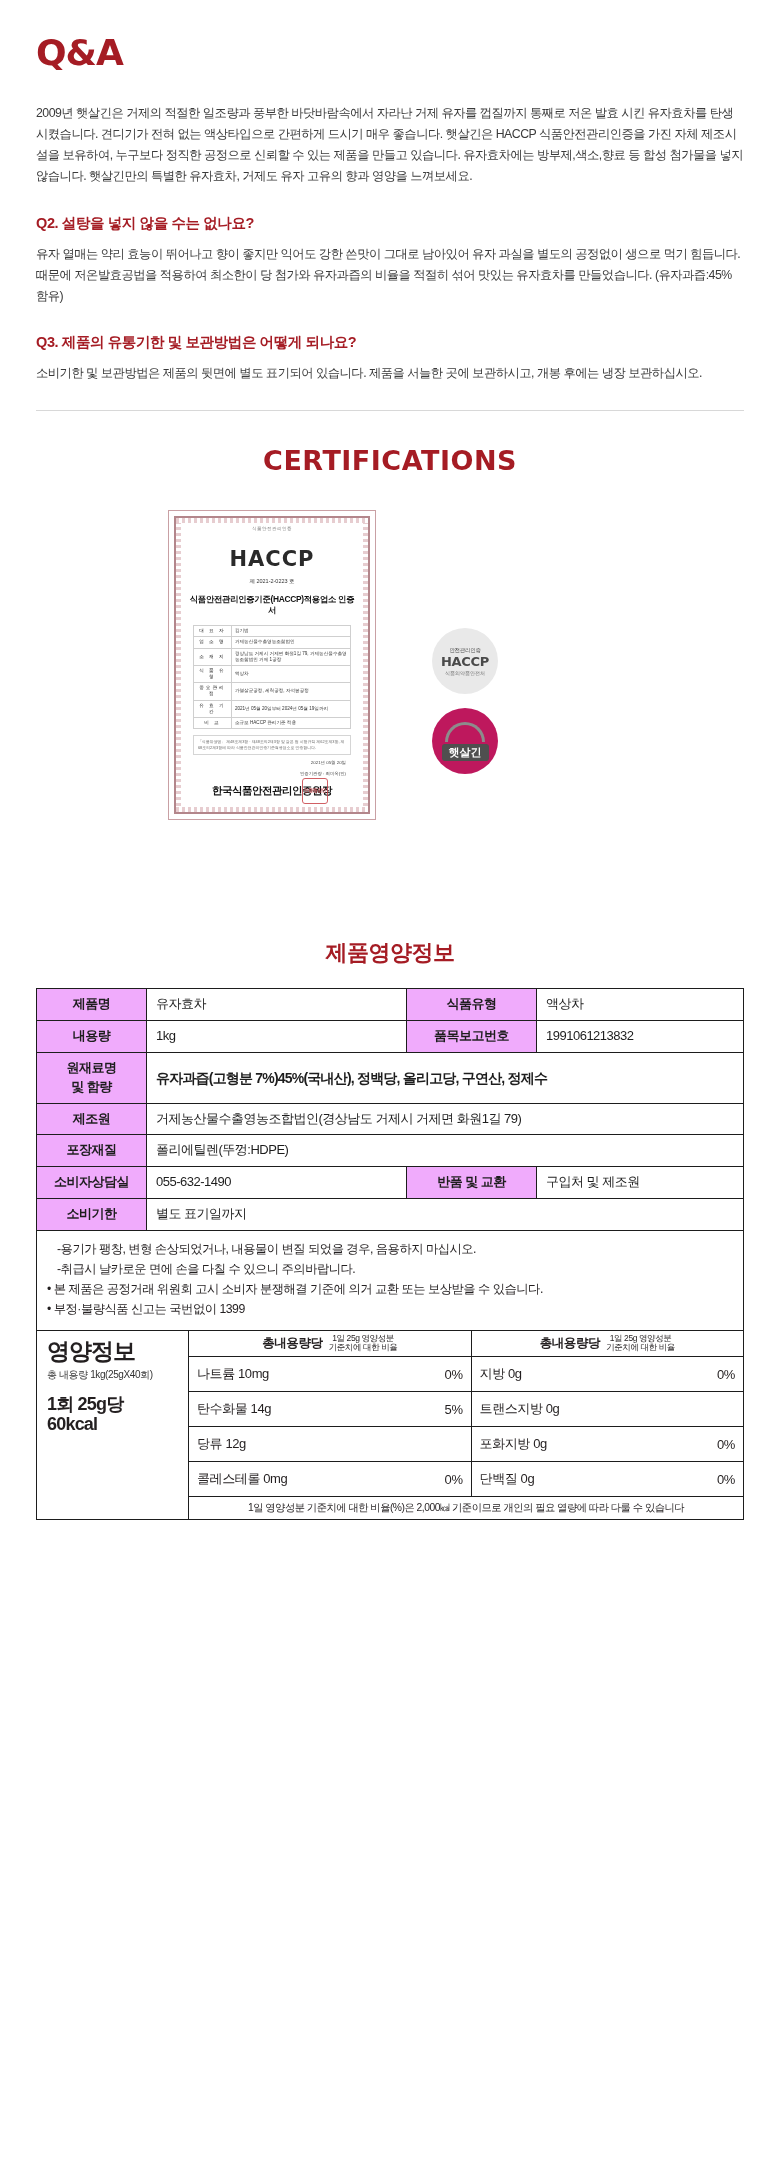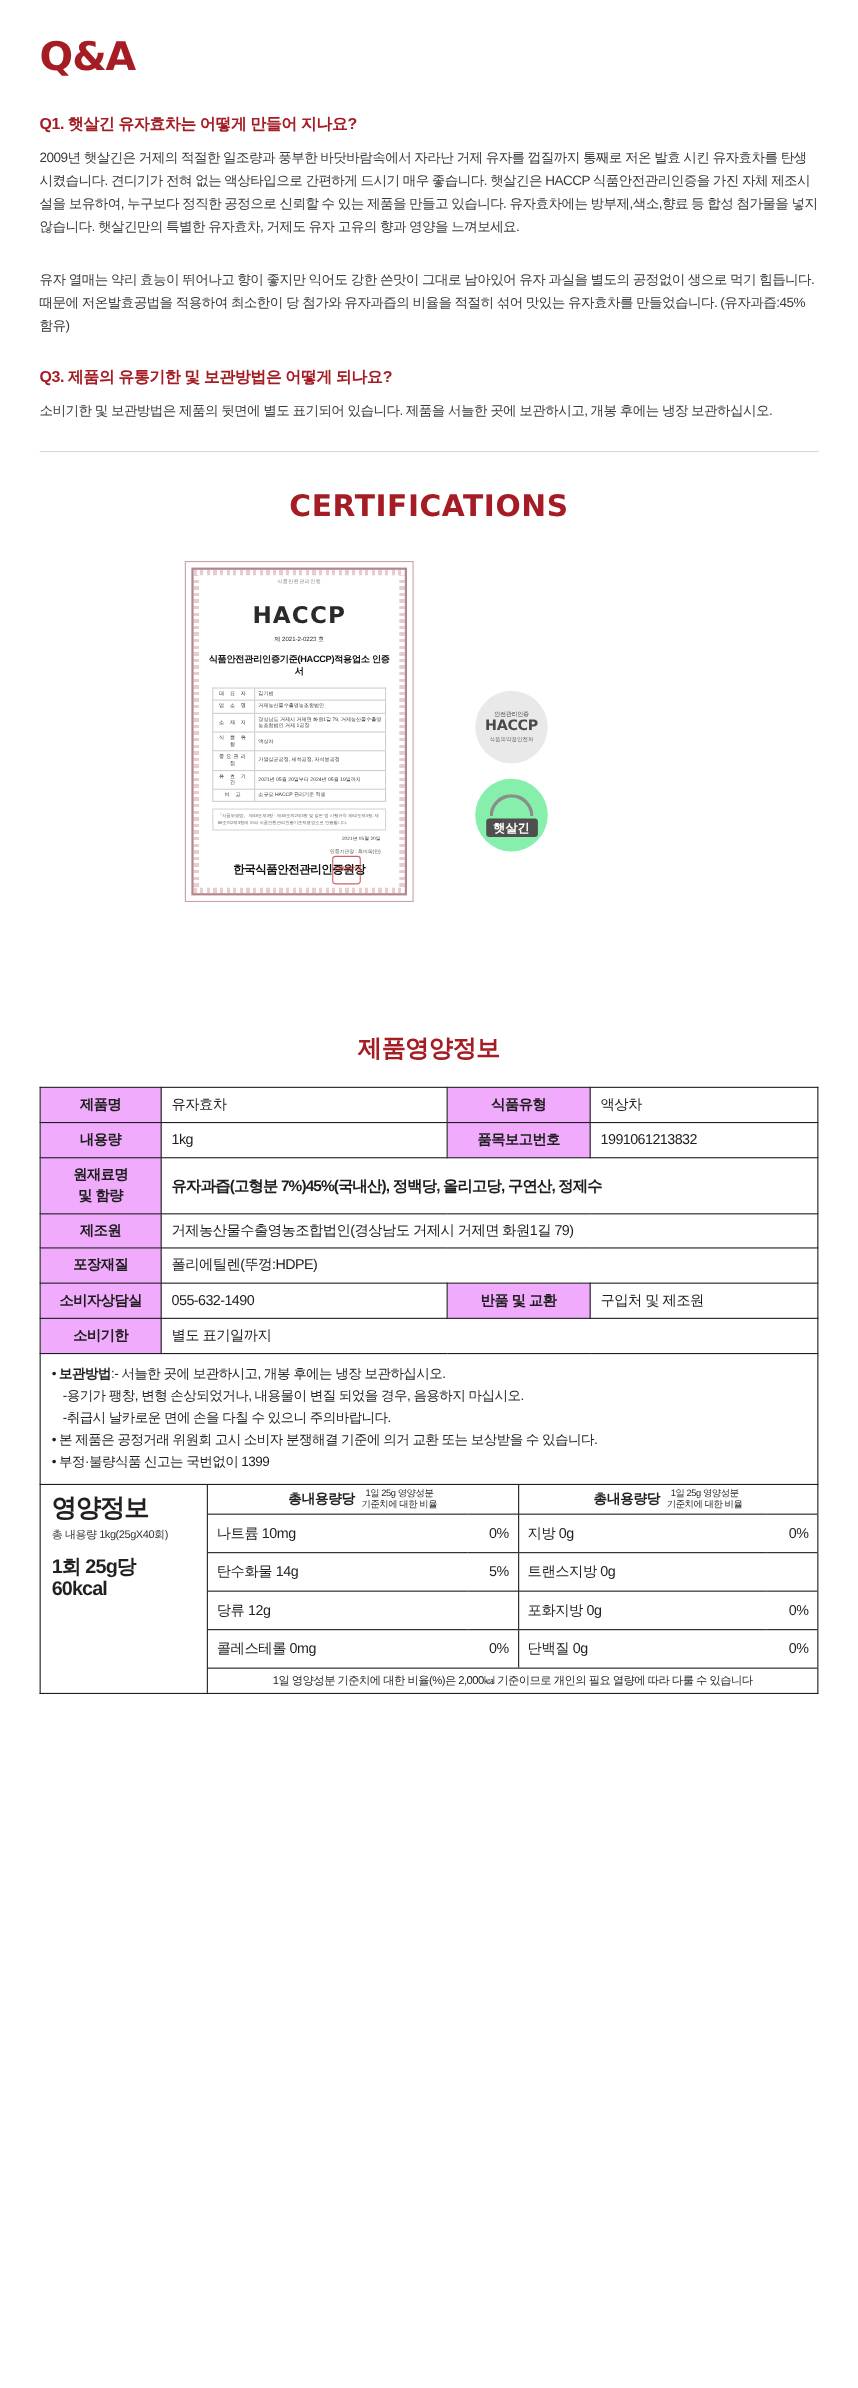--- a/index.html
+++ b/index.html
@@ -191,21 +191,21 @@
     color: #4a4a4a;
   }
   .badge-top { font-size: 5.5px; letter-spacing: -0.3px; }
   .badge-main {
     font-size: 13px;
     font-weight: bold;
     font-family: "DejaVu Sans", sans-serif;
     letter-spacing: -0.3px;
   }
   .badge-bottom { font-size: 5px; color: #6a6a6a; margin-top: 1px; }
-  .badge-circle.dark { background: #86efac; text-align: center; }
+  .badge-circle.dark { background: #be185d; text-align: center; }
   .badge-arc {
     width: 40px; height: 20px;
     border: 3px solid #8c8c8c;
     border-bottom: none;
     border-radius: 40px 40px 0 0;
     margin-bottom: 2px;
   }
   .badge-pill {
     background: #4f4f4f;
     color: #fff;
@@ -325,25 +325,25 @@
 </style>
 </head>
 <body>
 
 <div class="page">
 
   <section class="qa-section">
     <div class="qa-title">Q&amp;A</div>
 
     <div class="qa-item">
-      <div class="qa-q">Q1. 햇살긴 유자효차는 어떻게 만들어 지나요?</div>
       <div class="qa-a">2009년 햇살긴은 거제의 적절한 일조량과 풍부한 바닷바람속에서 자라난 거제 유자를 껍질까지 통째로 저온 발효 시킨 유자효차를 탄생시켰습니다. 견디기가 전혀 없는 액상타입으로 간편하게 드시기 매우 좋습니다. 햇살긴은 HACCP 식품안전관리인증을 가진 자체 제조시설을 보유하여, 누구보다 정직한 공정으로 신뢰할 수 있는 제품을 만들고 있습니다. 유자효차에는 방부제,색소,향료 등 합성 첨가물을 넣지 않습니다. 햇살긴만의 특별한 유자효차, 거제도 유자 고유의 향과 영양을 느껴보세요.</div>
     </div>
 
     <div class="qa-item">
+      <div class="qa-q">Q2. 설탕을 넣지 않을 수는 없나요?</div>
       <div class="qa-a">유자 열매는 약리 효능이 뛰어나고 향이 좋지만 익어도 강한 쓴맛이 그대로 남아있어 유자 과실을 별도의 공정없이 생으로 먹기 힘듭니다. 때문에 저온발효공법을 적용하여 최소한이 당 첨가와 유자과즙의 비율을 적절히 섞어 맛있는 유자효차를 만들었습니다. (유자과즙:45% 함유)</div>
     </div>
 
     <div class="qa-item">
       <div class="qa-q">Q3. 제품의 유통기한 및 보관방법은 어떻게 되나요?</div>
       <div class="qa-a">소비기한 및 보관방법은 제품의 뒷면에 별도 표기되어 있습니다. 제품을 서늘한 곳에 보관하시고, 개봉 후에는 냉장 보관하십시오.</div>
     </div>
   </section>
 
   <div class="divider"></div>
@@ -456,21 +456,20 @@
         <td>구입처 및 제조원</td>
       </tr>
       <tr>
         <td class="th">소비기한</td>
         <td colspan="3">별도 표기일까지</td>
       </tr>
     </tbody>
       </table>
 
     <div class="notes">
-      <div id="note0">• <b>보관방법</b>:- 서늘한 곳에 보관하시고, 개봉 후에는 냉장 보관하십시오.</div>
       <div class="ind">-용기가 팽창, 변형 손상되었거나, 내용물이 변질 되었을 경우, 음용하지 마십시오.</div>
       <div class="ind">-취급시 날카로운 면에 손을 다칠 수 있으니 주의바랍니다.</div>
       <div>• 본 제품은 공정거래 위원회 고시 소비자 분쟁해결 기준에 의거 교환 또는 보상받을 수 있습니다.</div>
       <div>• 부정·불량식품 신고는 국번없이 1399</div>
     </div>
 
     <div class="facts">
       <div class="facts-left">
         <div class="big">영양정보</div>
         <div class="small">총 내용량 1kg(25gX40회)</div>

